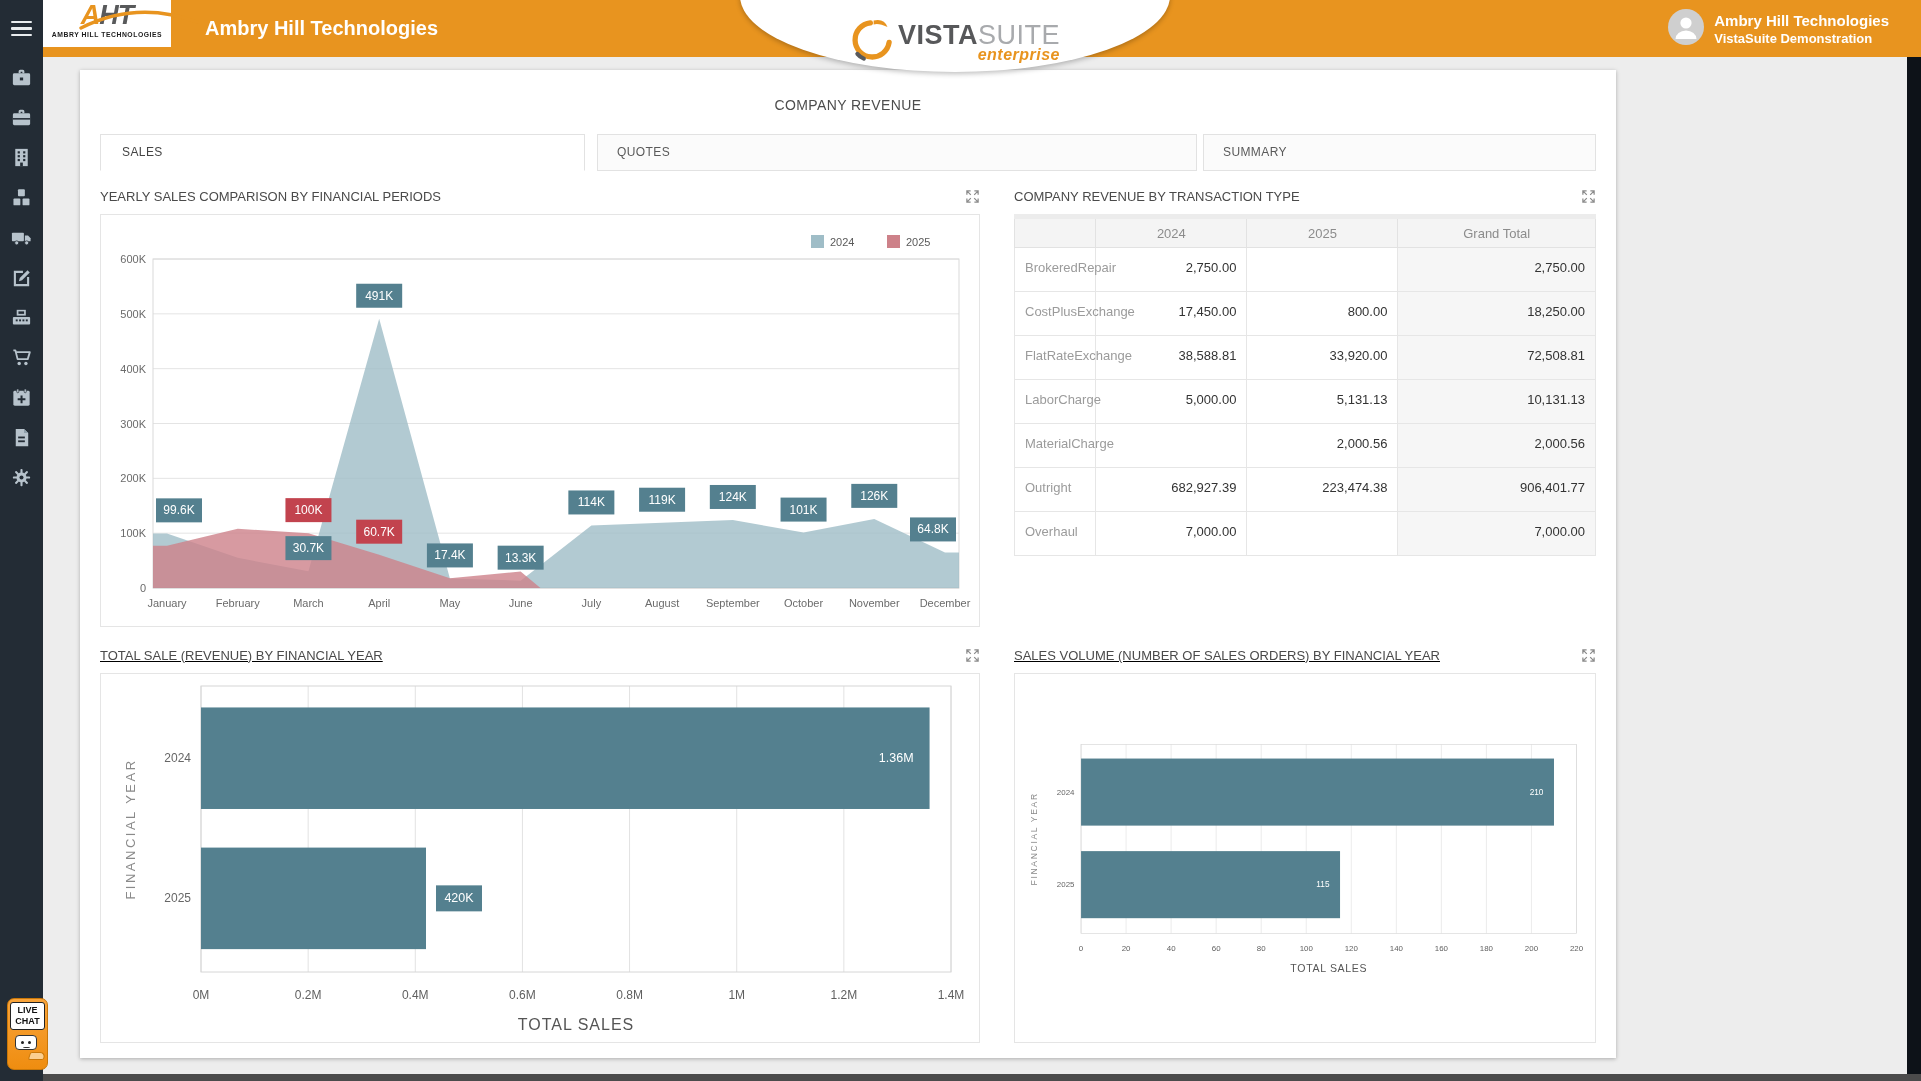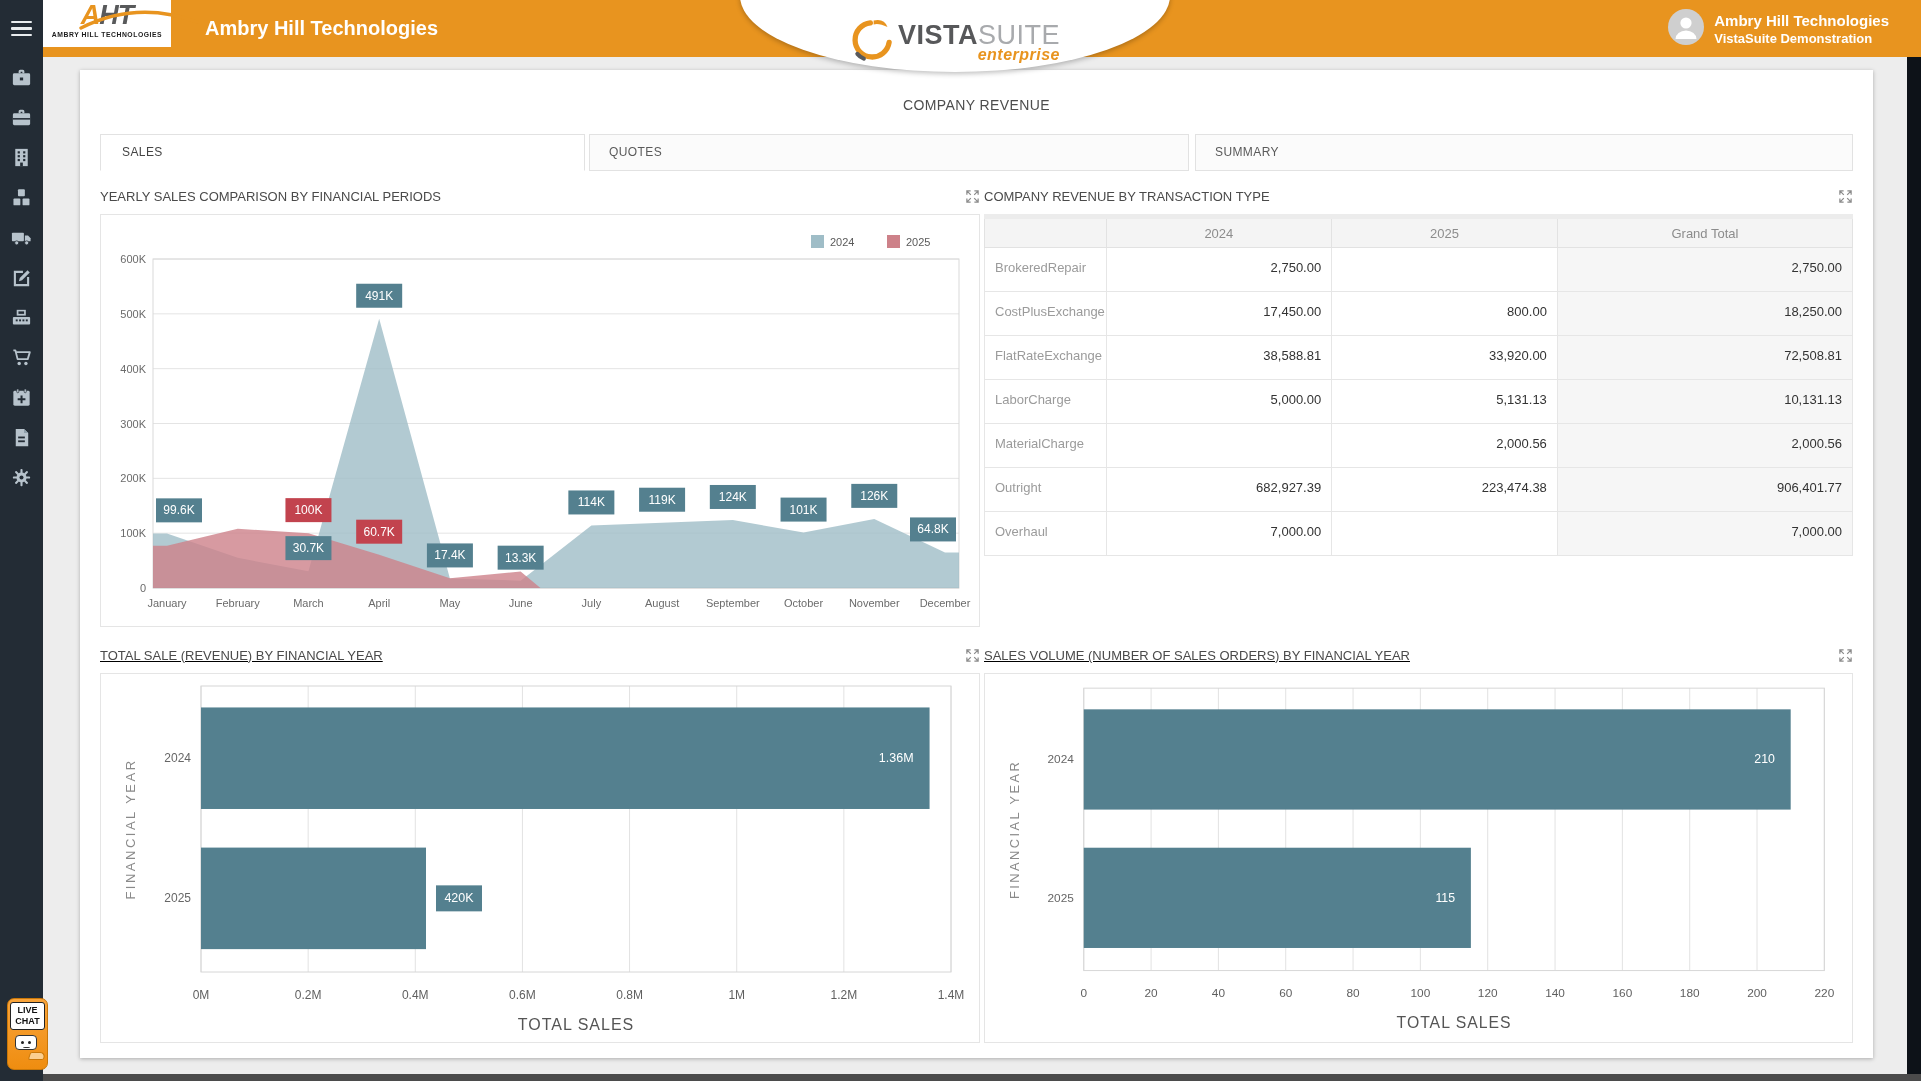--- a/index.html
+++ b/index.html
@@ -34,33 +34,33 @@
   .hamburger { width:43px; height:57px; display:flex; flex-direction:column; align-items:center; justify-content:center; gap:4px; cursor:pointer; }
   .hamburger span { display:block; width:21px; height:2.6px; background:#E9EDEF; border-radius:1px; }
   .side-icons { display:flex; flex-direction:column; align-items:center; }
   .side-icon { width:43px; height:40px; display:flex; align-items:center; justify-content:center; cursor:pointer; }
 
   
   .right-strip { position:absolute; right:0; top:57px; width:14px; bottom:0; background:#0D1218; z-index:15; }
   .bottom-strip { position:absolute; left:0; bottom:0; width:1921px; height:7px; background:#4B4B4B; z-index:16; }
 
   
-  .card { position:absolute; left:80px; top:70px; width:1793px; height:988px; background:#fff;
+  .card { position:absolute; left:80px; top:70px; width:1536px; height:988px; background:#fff;
           box-shadow:0 1px 4px rgba(0,0,0,0.28); z-index:10; }
   .page-title { text-align:center; padding-top:27px; font-size:14px; color:#4d4d4d; letter-spacing:0.4px; }
 
   .tabs { display:flex; margin:21px 20px 0 20px; height:37px; }
   .tab { border:1px solid #e2e2e2; background:#fbfbfb; color:#5a5a5a; font-size:12px;
          line-height:35px; padding-left:19px; letter-spacing:0.4px; cursor:pointer; }
-  .tab + .tab { margin-left:4px; }
+  .tab + .tab { margin-left:12px; }
   .tab.gap { margin-left:6px; }
   .tab.active { background:#fff; border-bottom-color:transparent; color:#444;padding-left:21px; }
 
   .grid { margin:13px 20px 0 20px; }
-  .grid-row { display:flex; gap:4px; }
+  .grid-row { display:flex; gap:34px; }
   .grid-row.second { margin-top:14px;text-decoration:underline; }
   .panel-a { width:880px; } .panel-b { flex:1; }
   .panel-head { display:flex; justify-content:space-between; align-items:center; height:24px; }
   .panel-title { font-size:13px; color:#4a4a4a; }
   .expand-btn { cursor:pointer; display:flex; align-items:center; }
   .chart-box { border:1px solid #e5e5e5; background:#fff; margin-top:6px; }
   .box-tall { height:413px; }
   .box-short { height:370px; }
   .table-box { margin-top:6px; height:415px; overflow:hidden; }
 

